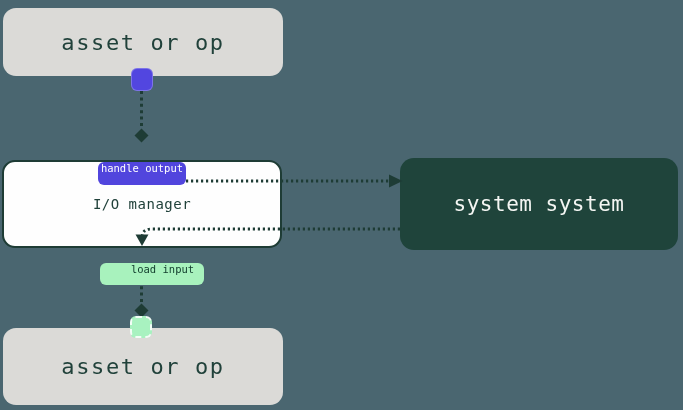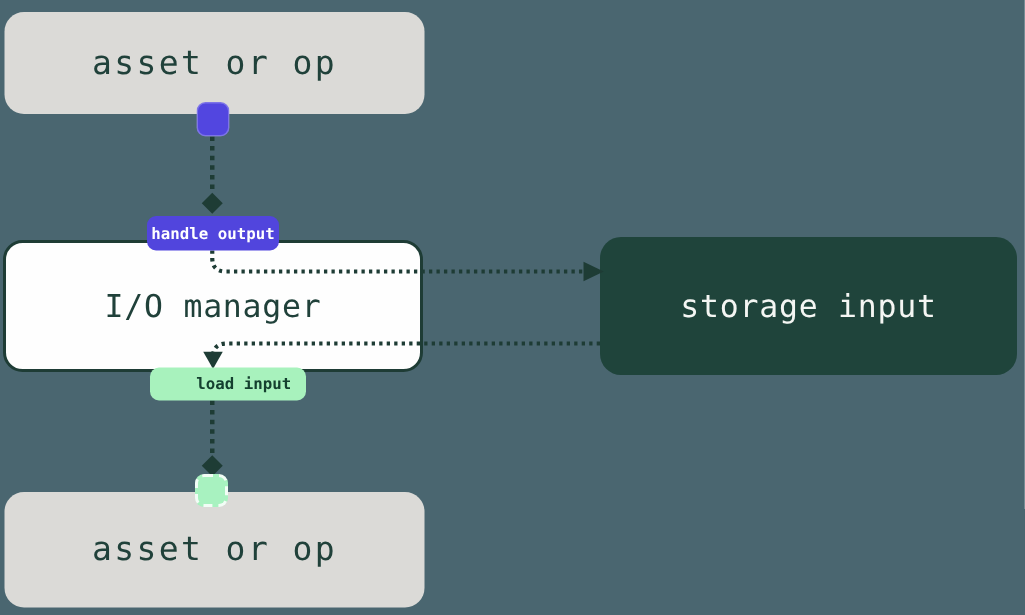--- a/index.html
+++ b/index.html
@@ -27,21 +27,21 @@
     letter-spacing: 1.6px;
   }
   .node-asset.top    { left: 3px; top: 8px;   width: 280px; height: 68px; }
   .node-asset.bottom { left: 3px; top: 328px; width: 280px; height: 77px; }
   .node-io {
     left: 2px; top: 160px; width: 280px; height: 88px;
     background: #fefefe;
     border: 2.5px solid #1e3c35;
     border-radius: 13px;
     color: #20413a;
-    font-size: 21px;
+    font-size: 14px;
     letter-spacing: 0.5px;
     z-index: 2;
   }
   .node-storage {
     left: 400px; top: 158px; width: 278px; height: 92px;
     background: #1f443b;
     border-radius: 14px;
     color: #f4f6f3;
     font-size: 21px;
     letter-spacing: 0.5px;
@@ -68,27 +68,28 @@
     border: 1px solid rgba(255,255,255,0.25);
   }
   .port.input {
     left: 130px; top: 316px; height: 22px;
     background: #a8f2c0;
     border: 2px dashed rgba(255,255,255,0.85);
   }
   .pill {
     position: absolute;
     display: flex;
-    align-items: center;
+    align-items: flex-start;
     justify-content: center;
     border-radius: 6px;
     font-size: 10.5px;
-    font-weight: 700;
+    font-weight: 400;
     white-space: nowrap;
     z-index: 5;
+    margin-top: 18px;
   }
   .pill.handle-output {
     left: 98px; top: 144px; width: 88px; height: 23px;
     background: #5145dd;
     color: #ffffff;
   }
   .pill.load-input {
     left: 100px; top: 245px; width: 83px; height: 22px;
     background: #a8f2bd;
     color: #14402f;
@@ -102,21 +103,21 @@
 
   <div class="node node-asset top">
     <span>asset or op</span>
   </div>
 
   <div class="node node-io">
     <span>I/O manager</span>
   </div>
 
   <div class="node node-storage">
-    <span>storage input</span>
+    <span>system system</span>
   </div>
 
   <div class="node node-asset bottom">
     <span>asset or op</span>
   </div>
 
   <svg class="edges" width="683" height="410" viewBox="0 0 683 410">
 
     <path class="edge-dot-v" d="M141.5 91 V128"></path>
     <path class="edge-solid" d="M141.5 128.5 L148.5 135.5 L141.5 142.5 L134.5 135.5 Z"></path>

